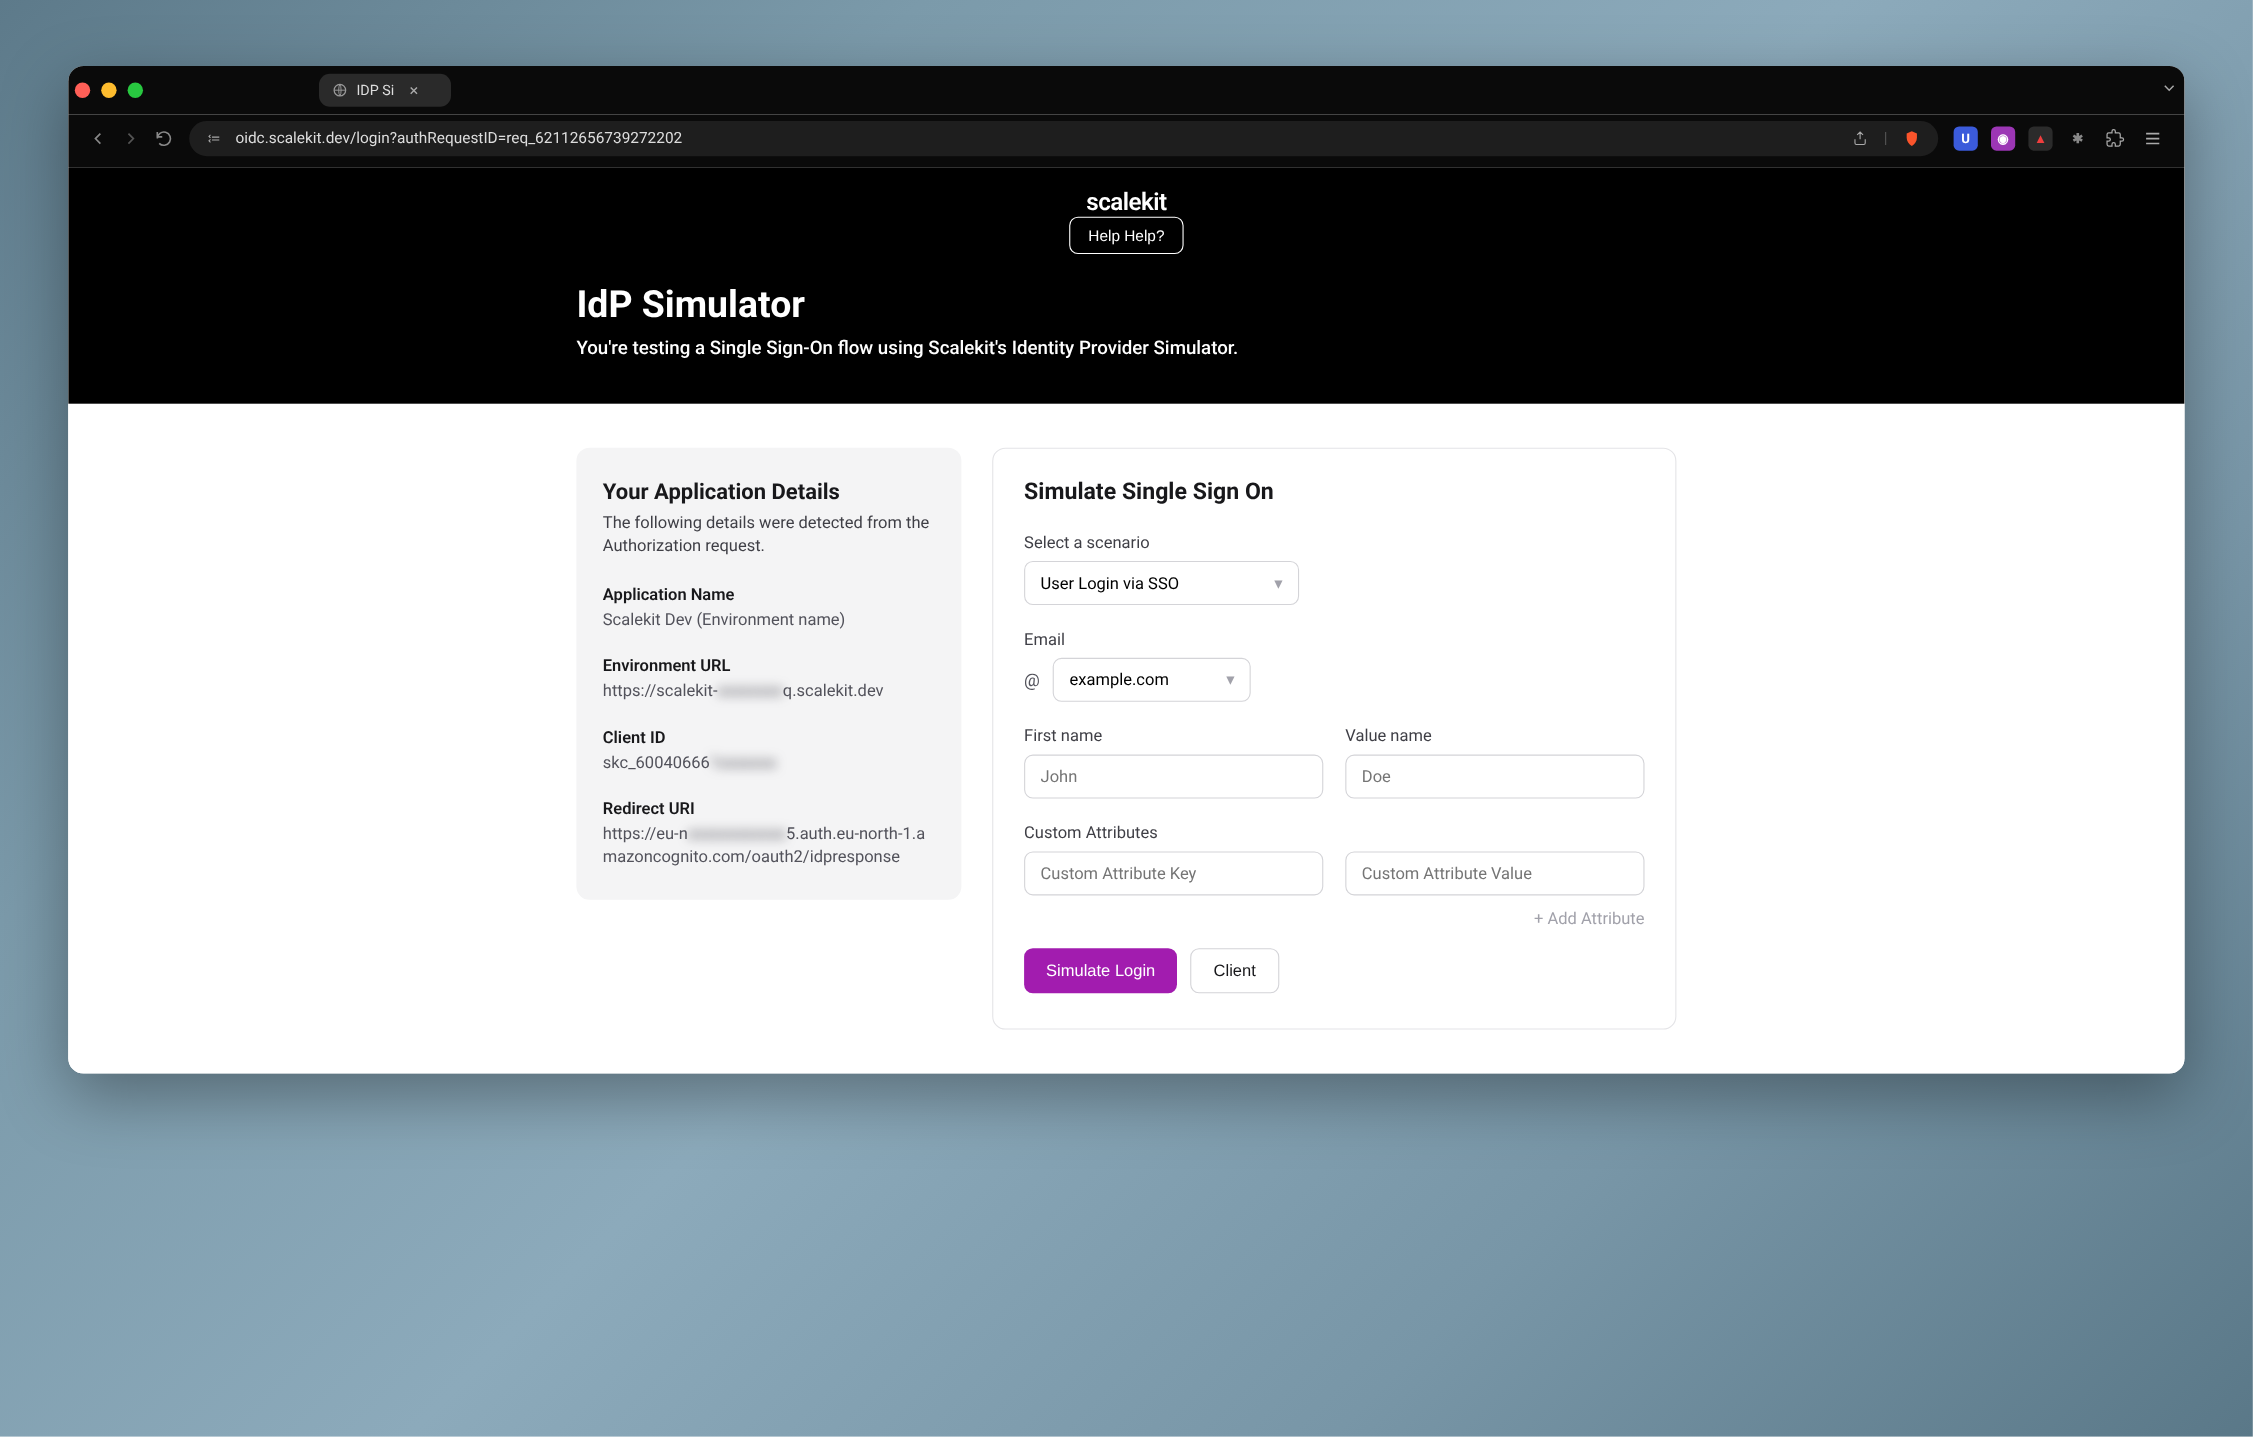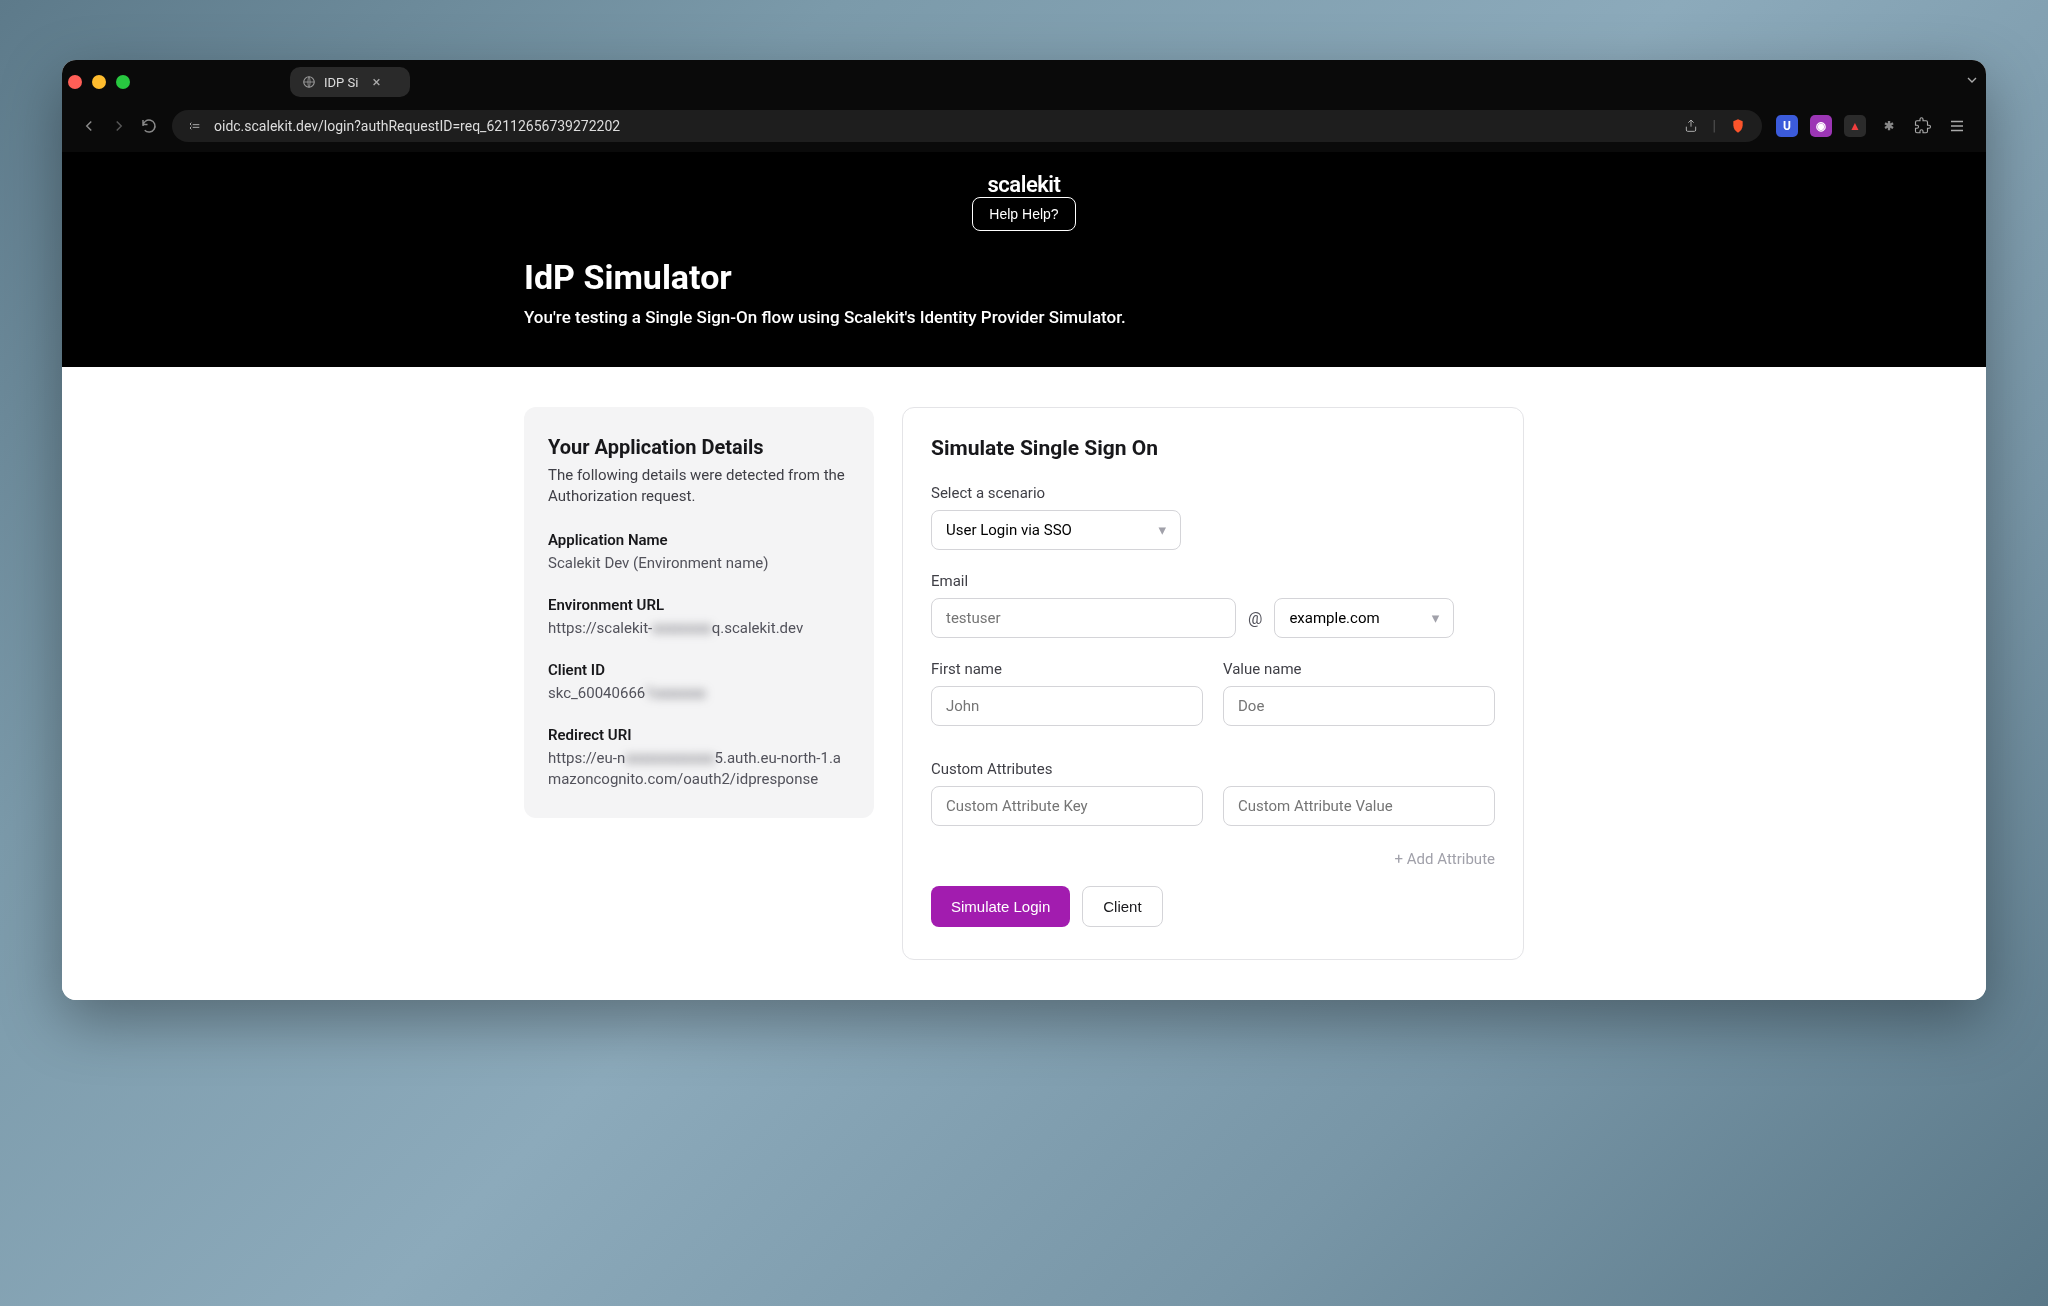--- a/index.html
+++ b/index.html
@@ -128,21 +128,21 @@
     padding: 10px 14px;
     font-size: 15px;
     background:#fff;
     position:relative;
   }
   .select-wrap { width: 250px; display:flex; align-items:center; cursor:pointer;}
   .select-wrap.domain { width: 180px;}
   .select-caret { margin-left:auto; color:#a1a1aa;}
   .input { width: 100%; color:#18181b;}
   .input::placeholder { color:#a1a1aa;}
-  .row { display:flex; gap:20px; margin-bottom: 34px;}
+  .row { display:flex; gap:20px; margin-bottom: 22px;}
   .col { flex:1;}
   .email-row { display:flex; align-items:center; gap:12px; margin-bottom:22px;}
   .email-row .input { flex:1; max-width: 305px;}
   .at { font-size:16px; color:#52525b;}
   .section-gap { margin-bottom: 22px;}
   .add-attr { text-align:right; color:#a1a1aa; font-size:15px; margin-top:-10px; margin-bottom: 18px;}
   .btn-row { display:flex; gap:12px;}
   .btn-primary {
     background:#a21caf; color:#fff; border:none;
     padding: 11px 20px; border-radius:8px; font-size:15px; font-weight:500; cursor:pointer;
@@ -273,23 +273,20 @@
         <div class="section-gap">
           <label class="field-label">Select a scenario</label>
           <div class="select-wrap">
             <span>User Login via SSO</span>
             <span class="select-caret">▾</span>
           </div>
         </div>
 
         <label class="field-label">Email</label>
         <div class="email-row">
-          <div class="input">
-            <input placeholder="testuser" style="">
-          </div>
           <span class="at">@</span>
           <div class="select-wrap domain">
             <span>example.com</span>
             <span class="select-caret">▾</span>
           </div>
         </div>
 
         <div class="row">
           <div class="col">
             <label class="field-label">First name</label>

